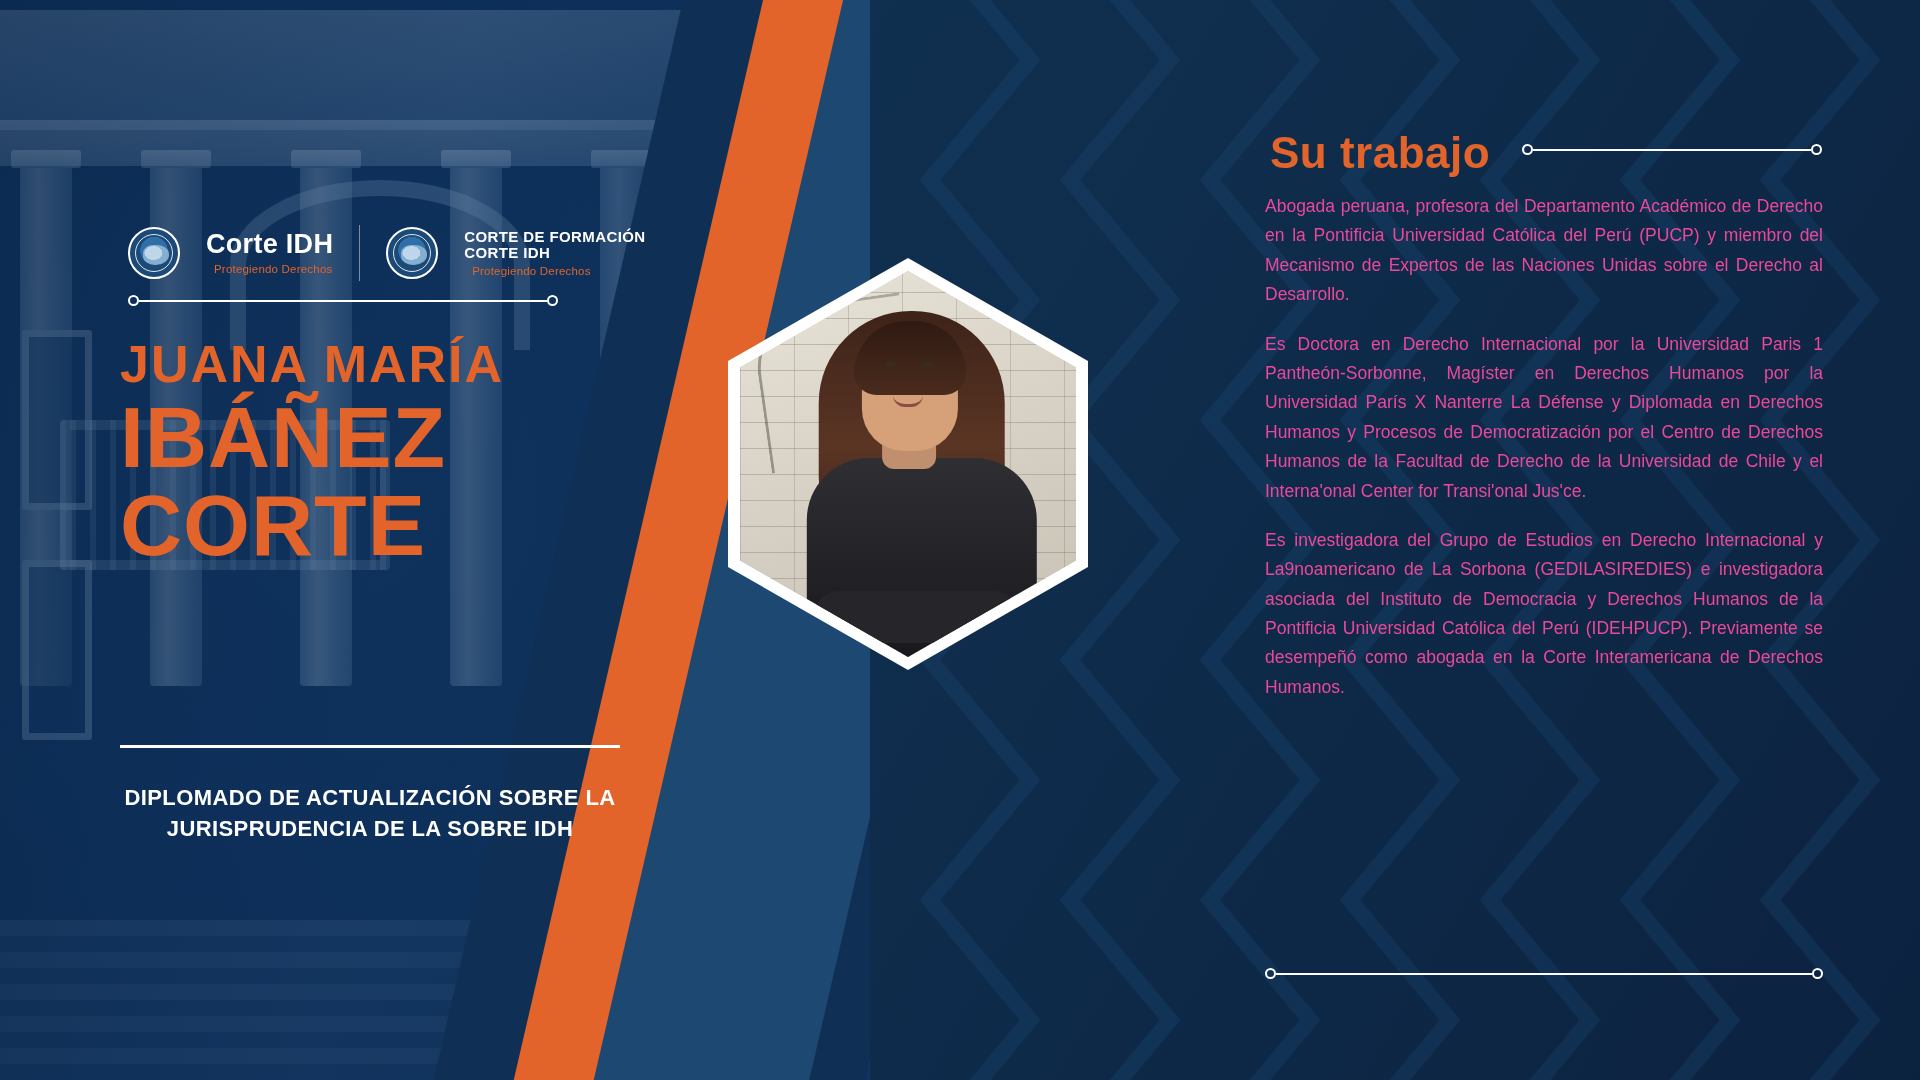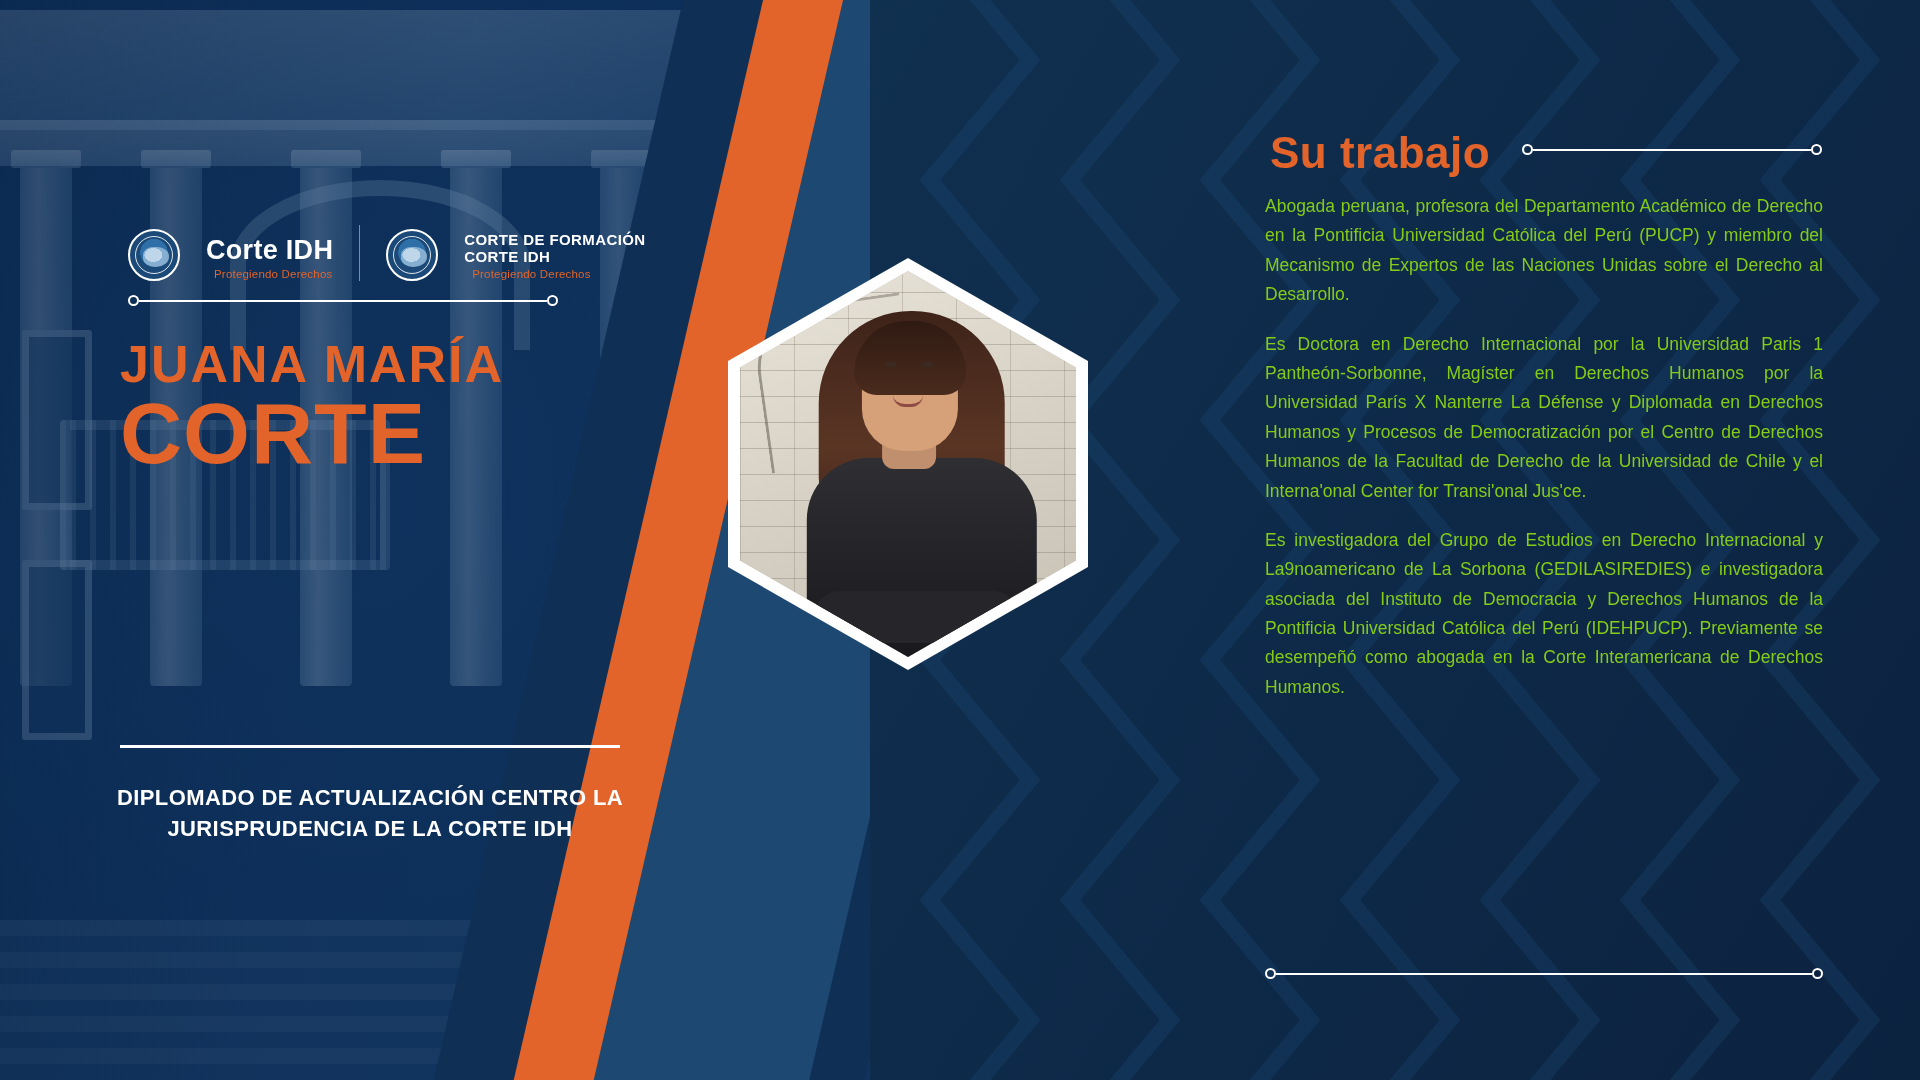--- a/index.html
+++ b/index.html
@@ -98,21 +98,21 @@
       #10304f;
     overflow:hidden;
   }
   .chevrons{
     position:absolute; right:0; top:0; width:1050px; height:1080px;
     opacity:.30;
   }
 
   
   .logos {
-    position:absolute; left:128px; top:225px; display:flex; align-items:flex-end; gap:26px;
+    position:absolute; left:128px; top:225px; display:flex; align-items:center; gap:26px;
   }
   .seal {
     width:52px; height:52px; border-radius:50%;
     border:2px solid #ffffff;
     background:
       radial-gradient(circle at 50% 45%, #2f6fa8 0 38%, #1c4a78 39% 100%);
     position:relative; flex:none;
   }
   .seal::before{
     content:""; position:absolute; inset:5px; border-radius:50%;
@@ -230,21 +230,21 @@
   
   .su-trabajo {
     position:absolute; left:1270px; top:128px;
     color:#e2642a; font-size:44px; font-weight:bold; letter-spacing:.5px;
   }
   .rule-right-top { left:1522px; top:144px; width:300px; }
   .rule-right-bottom { left:1265px; top:968px; width:558px; }
 
   .paras {
     position:absolute; left:1265px; top:192px; width:558px;
-    color:#84cc16; font-size:17.5px; line-height:1.68; text-align:justify;
+    color:#ec4899; font-size:17.5px; line-height:1.68; text-align:justify;
   }
   .paras p { margin-bottom:20px; }
   .paras p:last-child { margin-bottom:12px; }
 </style>
 </head>
 <body>
 
 <div class="stage">
 
   <div class="left-panel">
@@ -303,24 +303,25 @@
   </div>
 
   <div class="rule rule-left">
     <span class="dot"></span>
     <span class="line"></span>
     <span class="dot"></span>
   </div>
 
   <div class="name-wrap">
     <div class="name-1">JUANA MARÍA</div>
+    <div class="name-2">IBÁÑEZ</div>
     <div class="name-3">CORTE</div>
   </div>
   <div class="name-rule"></div>
-  <div class="course">DIPLOMADO DE ACTUALIZACIÓN CENTRO LA JURISPRUDENCIA DE LA CORTE IDH</div>
+  <div class="course">DIPLOMADO DE ACTUALIZACIÓN SOBRE LA JURISPRUDENCIA DE LA SOBRE IDH</div>
 
   <div class="hex-outer">
     <div class="hex-inner">
       <div class="brick"></div>
       <div class="branch"></div>
       <div class="hair-back"></div>
       <div class="body"></div>
       <div class="arms"></div>
       <div class="neck"></div>
       <div class="head"></div>

